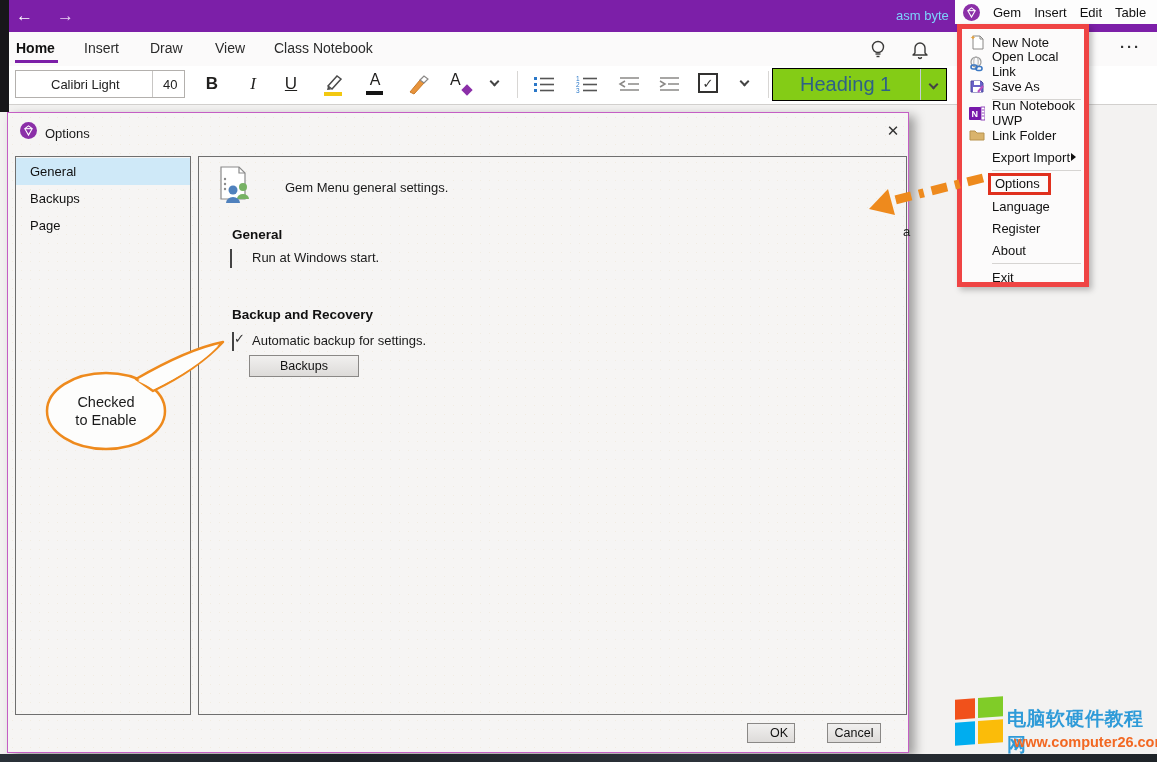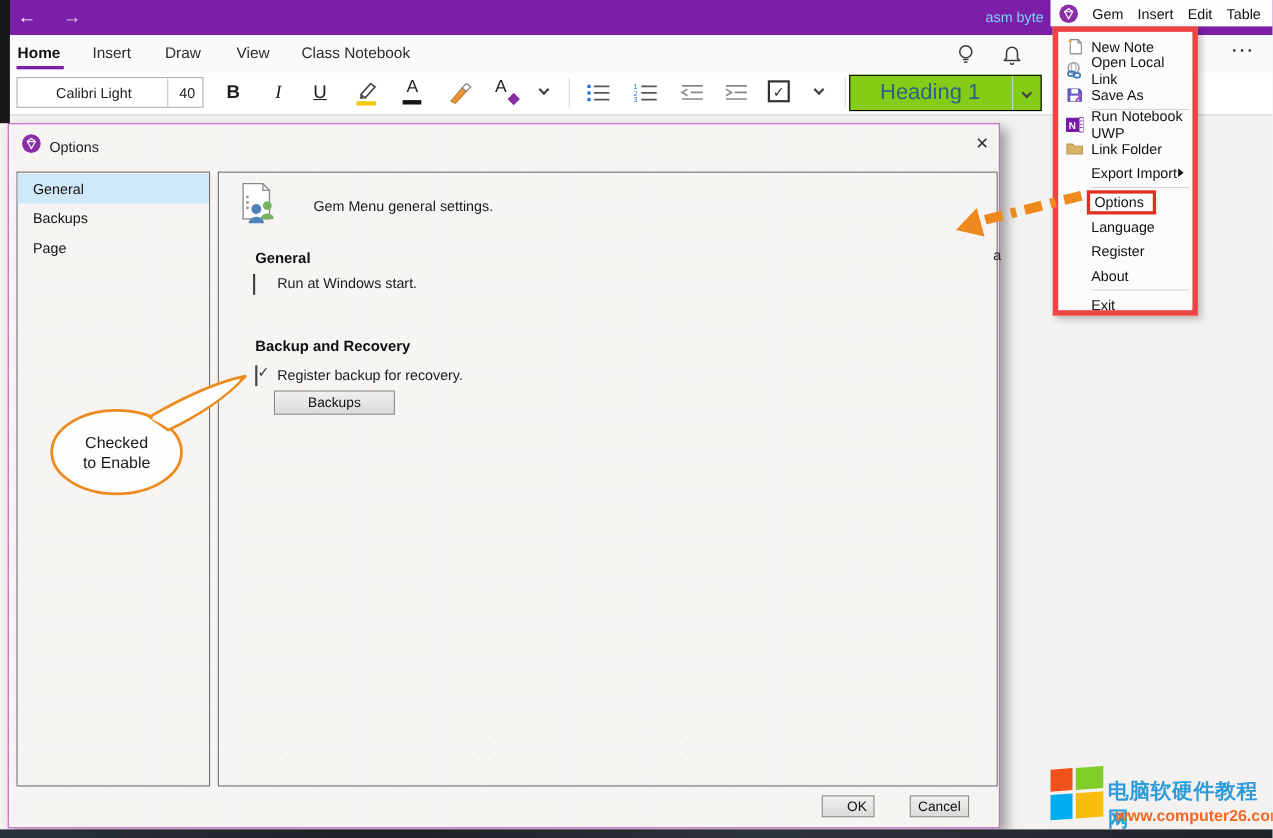--- a/index.html
+++ b/index.html
@@ -343,21 +343,21 @@
         </svg>
     </span>
     <span id="gm-desc" class="abs">Gem Menu general settings.</span>
 
     <span id="hdr-general" class="abs sechdr">General</span>
     <span id="cb-run" class="abs cb"></span>
     <span id="lbl-run" class="abs">Run at Windows start.</span>
 
     <span id="hdr-backup" class="abs sechdr">Backup and Recovery</span>
     <span id="cb-backup" class="abs cb checked"></span>
-    <span id="lbl-backup" class="abs">Register backup for recovery.</span>
+    <span id="lbl-backup" class="abs">Automatic backup for settings.</span>
     <div id="btn-backups" class="abs pushbtn">Backups</div>
   </div>
 
   <div id="btn-ok" class="abs pushbtn">OK</div>
   <div id="btn-cancel" class="abs pushbtn">Cancel</div>
 </div>
 
 <svg id="callout-svg" class="abs" viewBox="0 0 200 130">
   <ellipse cx="66" cy="86" rx="59" ry="38" fill="#fdfdfc" stroke="#ee8a1d" stroke-width="2.5"></ellipse>
   <path d="M 96 54 Q 148 24 183 17 Q 158 44 113 66 Z" fill="#fdfdfc" stroke="#ee8a1d" stroke-width="2.5" stroke-linejoin="round"></path>

